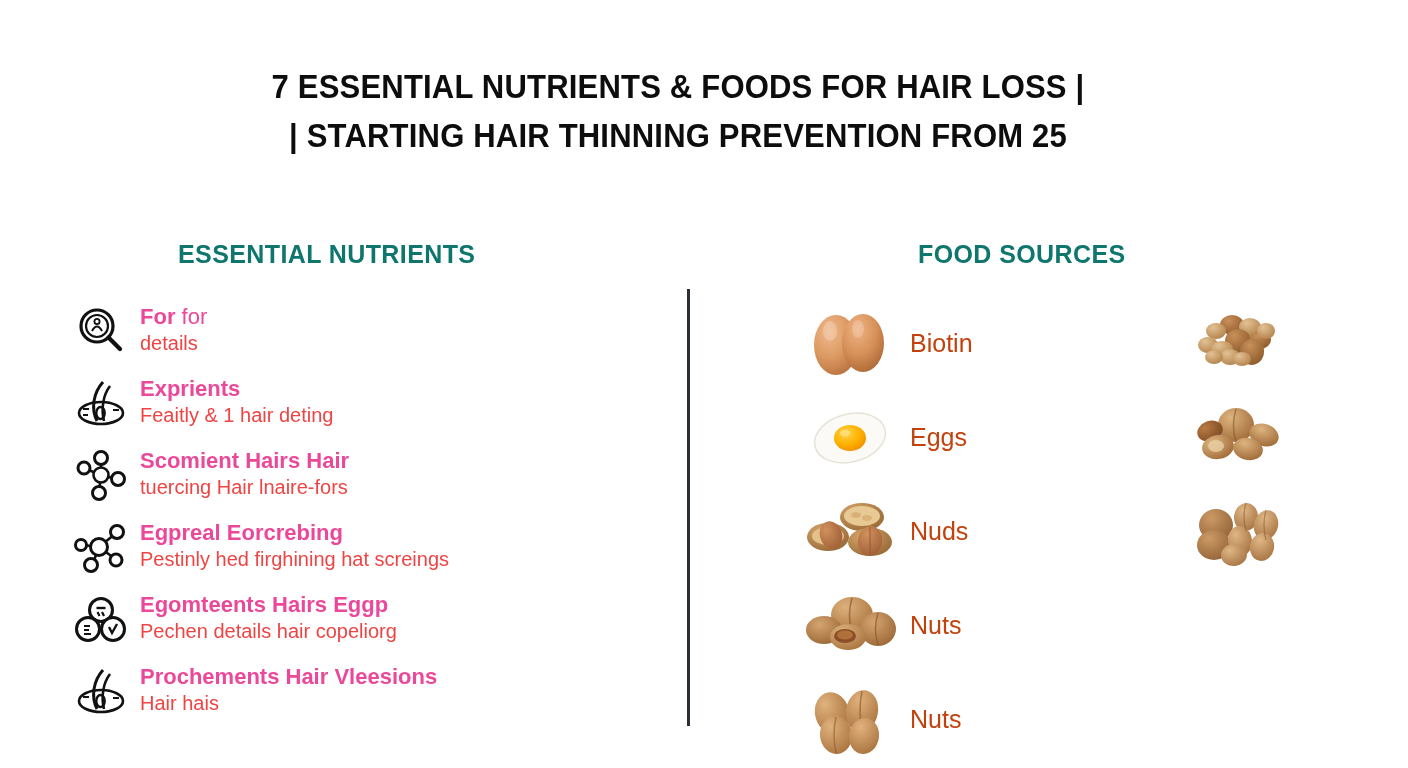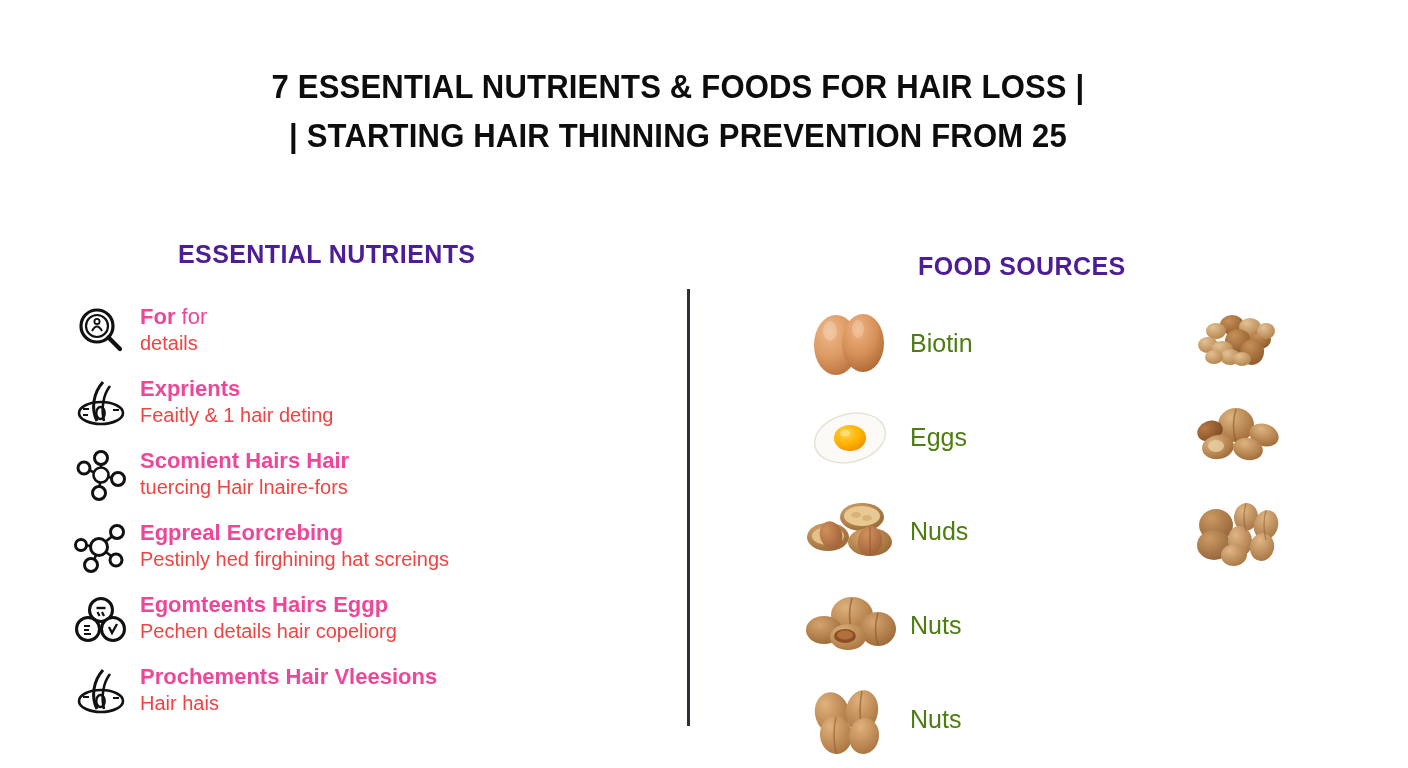--- a/index.html
+++ b/index.html
@@ -34,25 +34,25 @@
     white-space: nowrap;
     transform: scaleX(0.94);
   }
 
   
   .col-head {
     position: absolute;
     font-weight: bold;
     font-size: 25px;
     letter-spacing: 0.4px;
-    color: #4c1d95;
+    color: #0f766e;
     white-space: nowrap;
   }
   .col-head.left  { left: 178px; top: 240px; }
-  .col-head.right { left: 918px; top: 252px; text-align: center; }
+  .col-head.right { left: 918px; top: 240px; text-align: center; }
 
   
   .divider {
     position: absolute;
     left: 687px;
     top: 289px;
     width: 3px;
     height: 437px;
     background: #2b2f36;
   }
@@ -114,21 +114,21 @@
   .food-thumb {
     width: 104px;
     min-width: 104px;
     height: 82px;
     display: flex;
     align-items: center;
     justify-content: center;
   }
   .food-label {
     font-size: 25px;
-    color: #4d7c0f;
+    color: #c2410c;
     padding-left: 8px;
     white-space: nowrap;
   }
 
   
   .extra-list {
     position: absolute;
     left: 1186px;
     top: 296px;
   }

